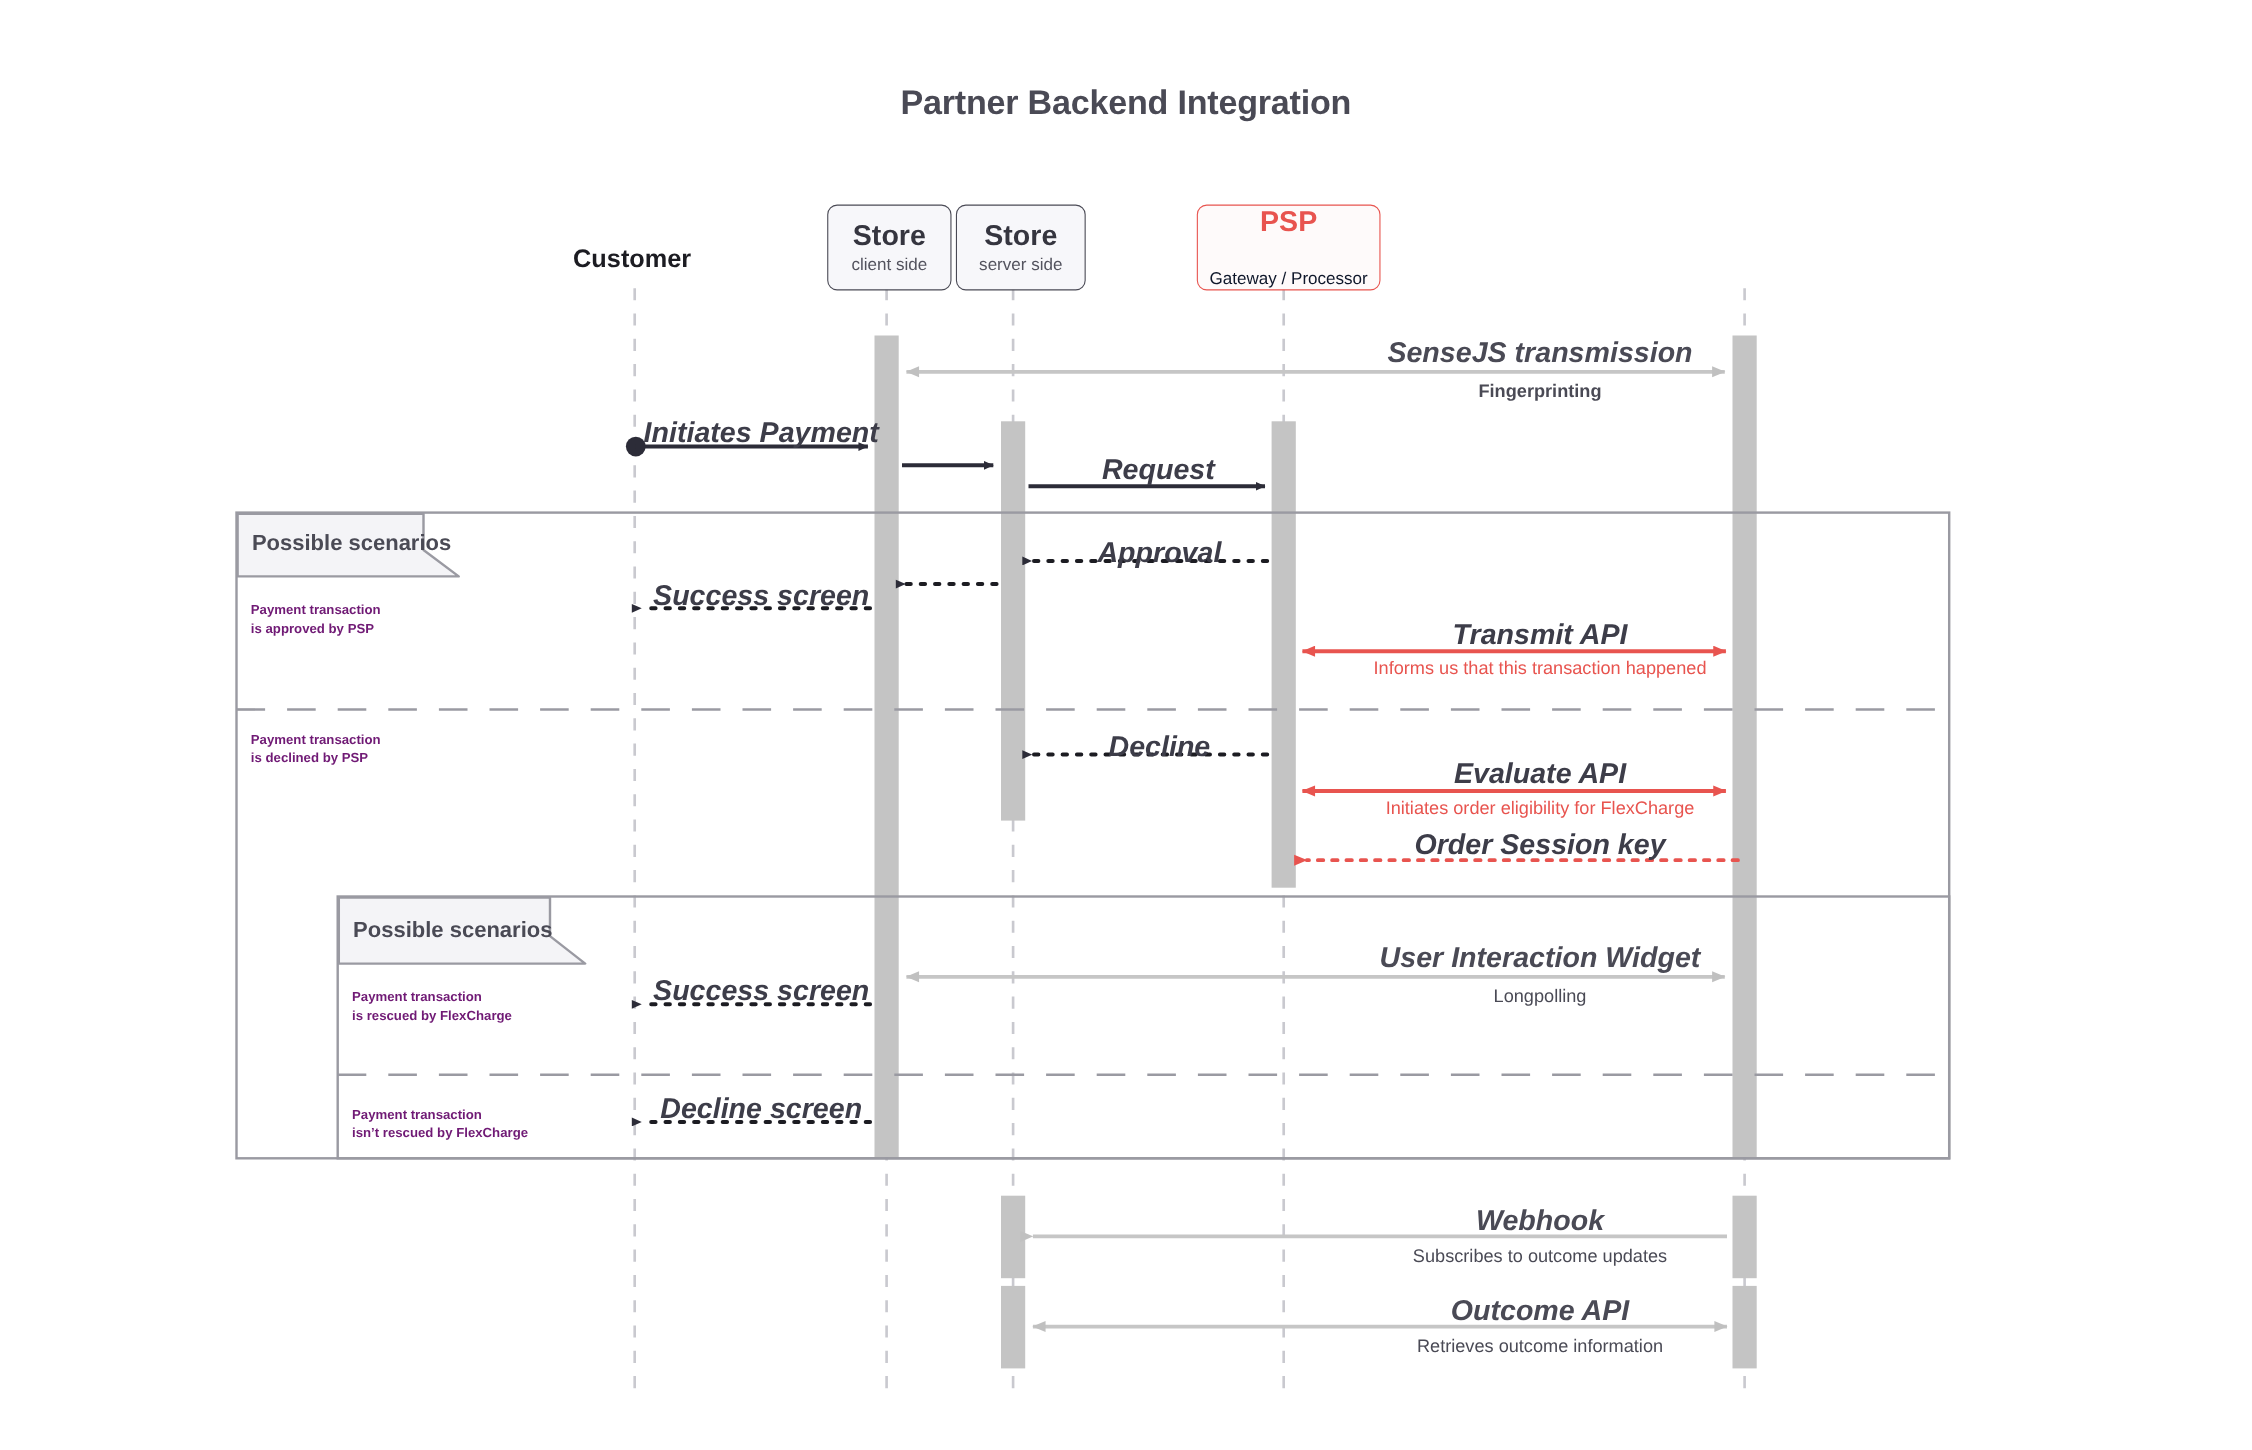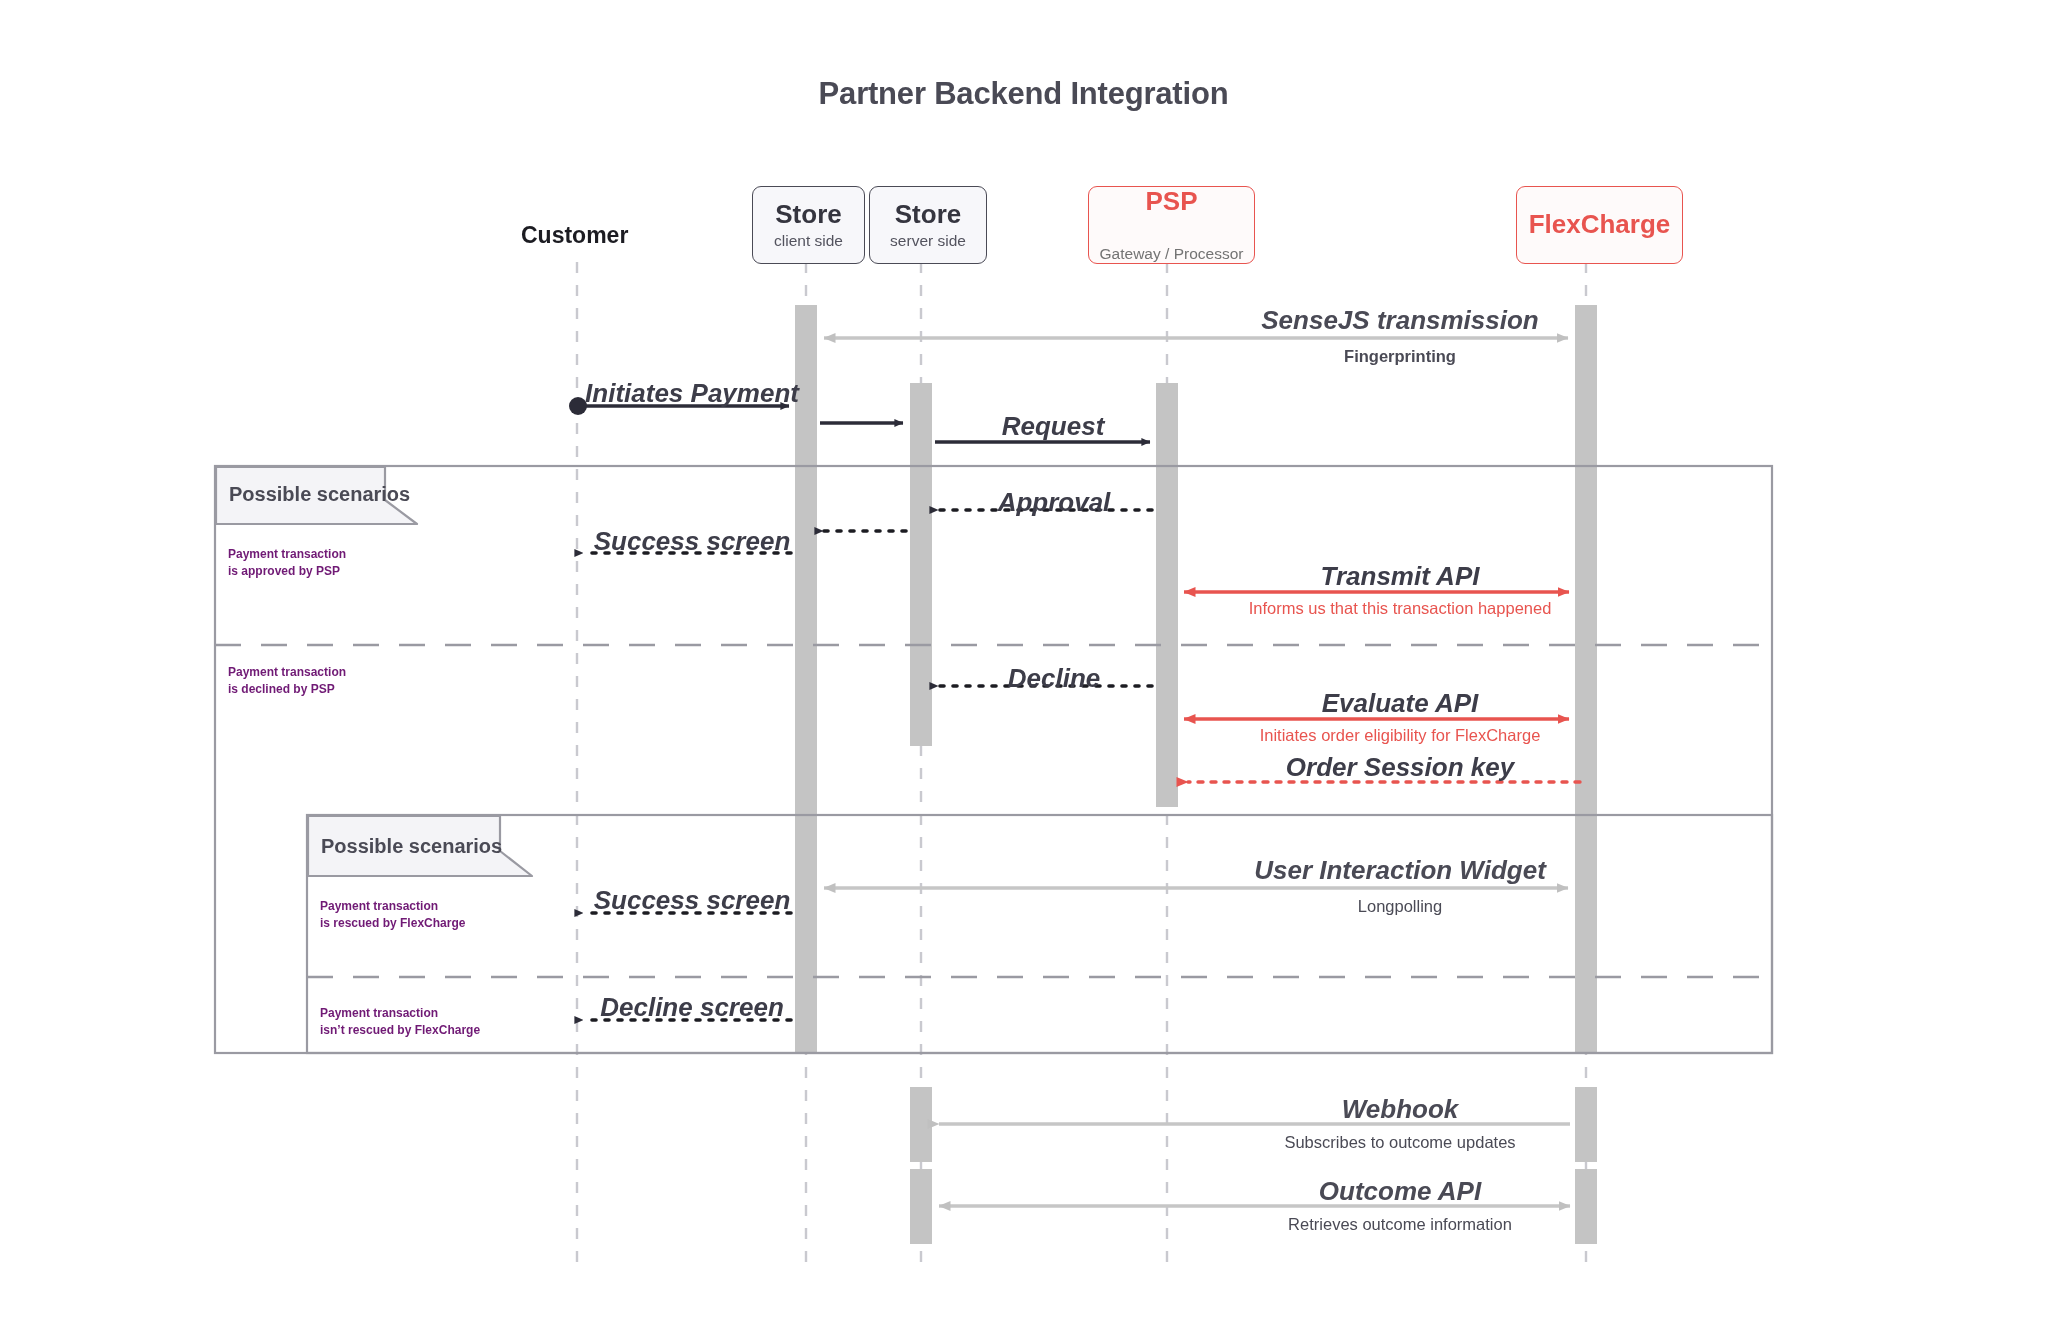--- a/index.html
+++ b/index.html
@@ -33,21 +33,21 @@
     display:flex;
     flex-direction:column;
     align-items:center;
     justify-content:center;
     line-height:1.12;
   }
   .pbox .pname{font-size:26px;font-weight:bold;color:#35353f;}
   .pbox .psub{font-size:15.5px;color:#53535e;margin-top:3px;}
   .pbox.accent{border-color:#e8544f;background:#fefafa;gap:26px;}
   .pbox.accent .pname{color:#e8544f;}
-  .pbox.accent .psub{color:#737373;}
+  .pbox.accent .psub{color:#0f172a;}
   .pbox.single{justify-content:center;}
 
   .plain-label{
     position:absolute;
     font-size:23px;
     font-weight:bold;
     color:#1c1c22;
     white-space:nowrap;
   }
 
@@ -229,23 +229,20 @@
   <div class="pbox" style="left:869px;top:186px;width:118px;height:78px;">
     <div class="pname">Store</div>
     <div class="psub">server side</div>
   </div>
 
   <div class="pbox accent" style="left:1088px;top:186px;width:167px;height:78px;">
     <div class="pname">PSP</div>
     <div class="psub">Gateway / Processor</div>
   </div>
 
-  <div class="pbox accent single" style="left:1516px;top:186px;width:167px;height:78px;">
-    <div class="pname">FlexCharge</div>
-  </div>
 
   <div class="frame-tag" style="left:229px;top:483px;">Possible scenarios</div>
   <div class="frame-tag" style="left:321px;top:835px;">Possible scenarios</div>
 
   <div class="scen-note" style="left:228px;top:546px;">
     <div>Payment transaction</div>
     <div>is approved by PSP</div>
   </div>
   <div class="scen-note" style="left:228px;top:664px;">
     <div>Payment transaction</div>

